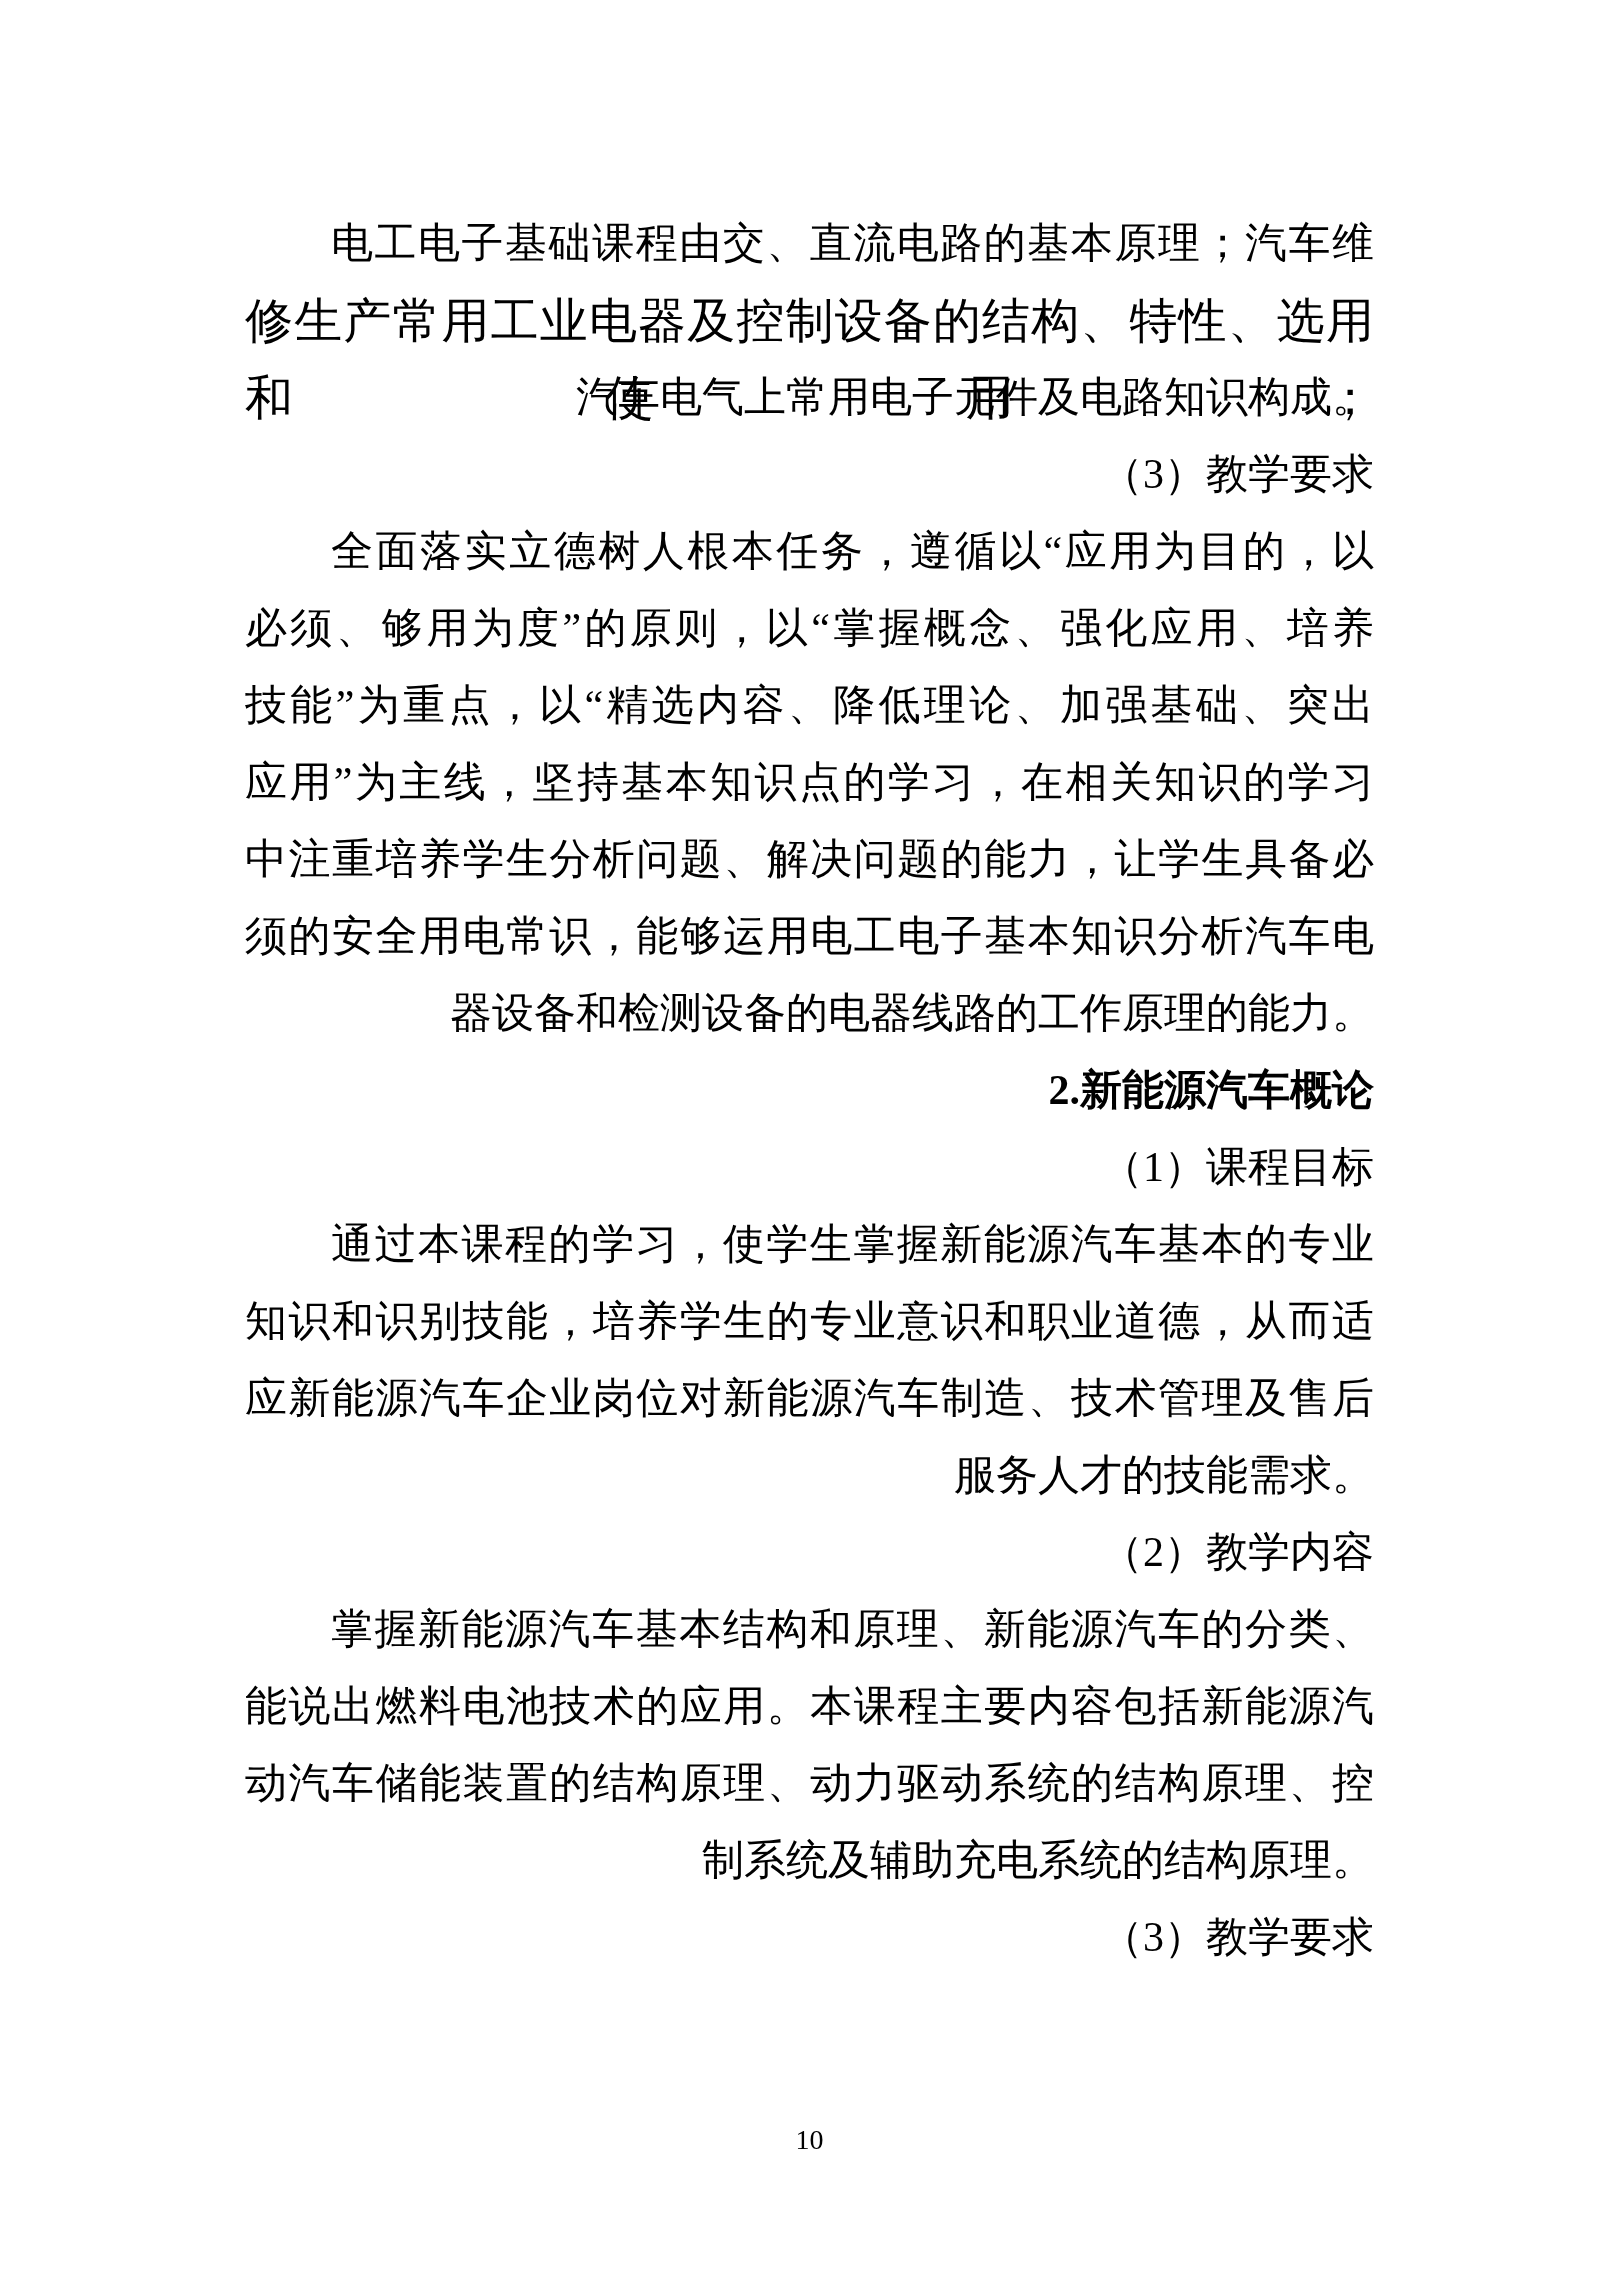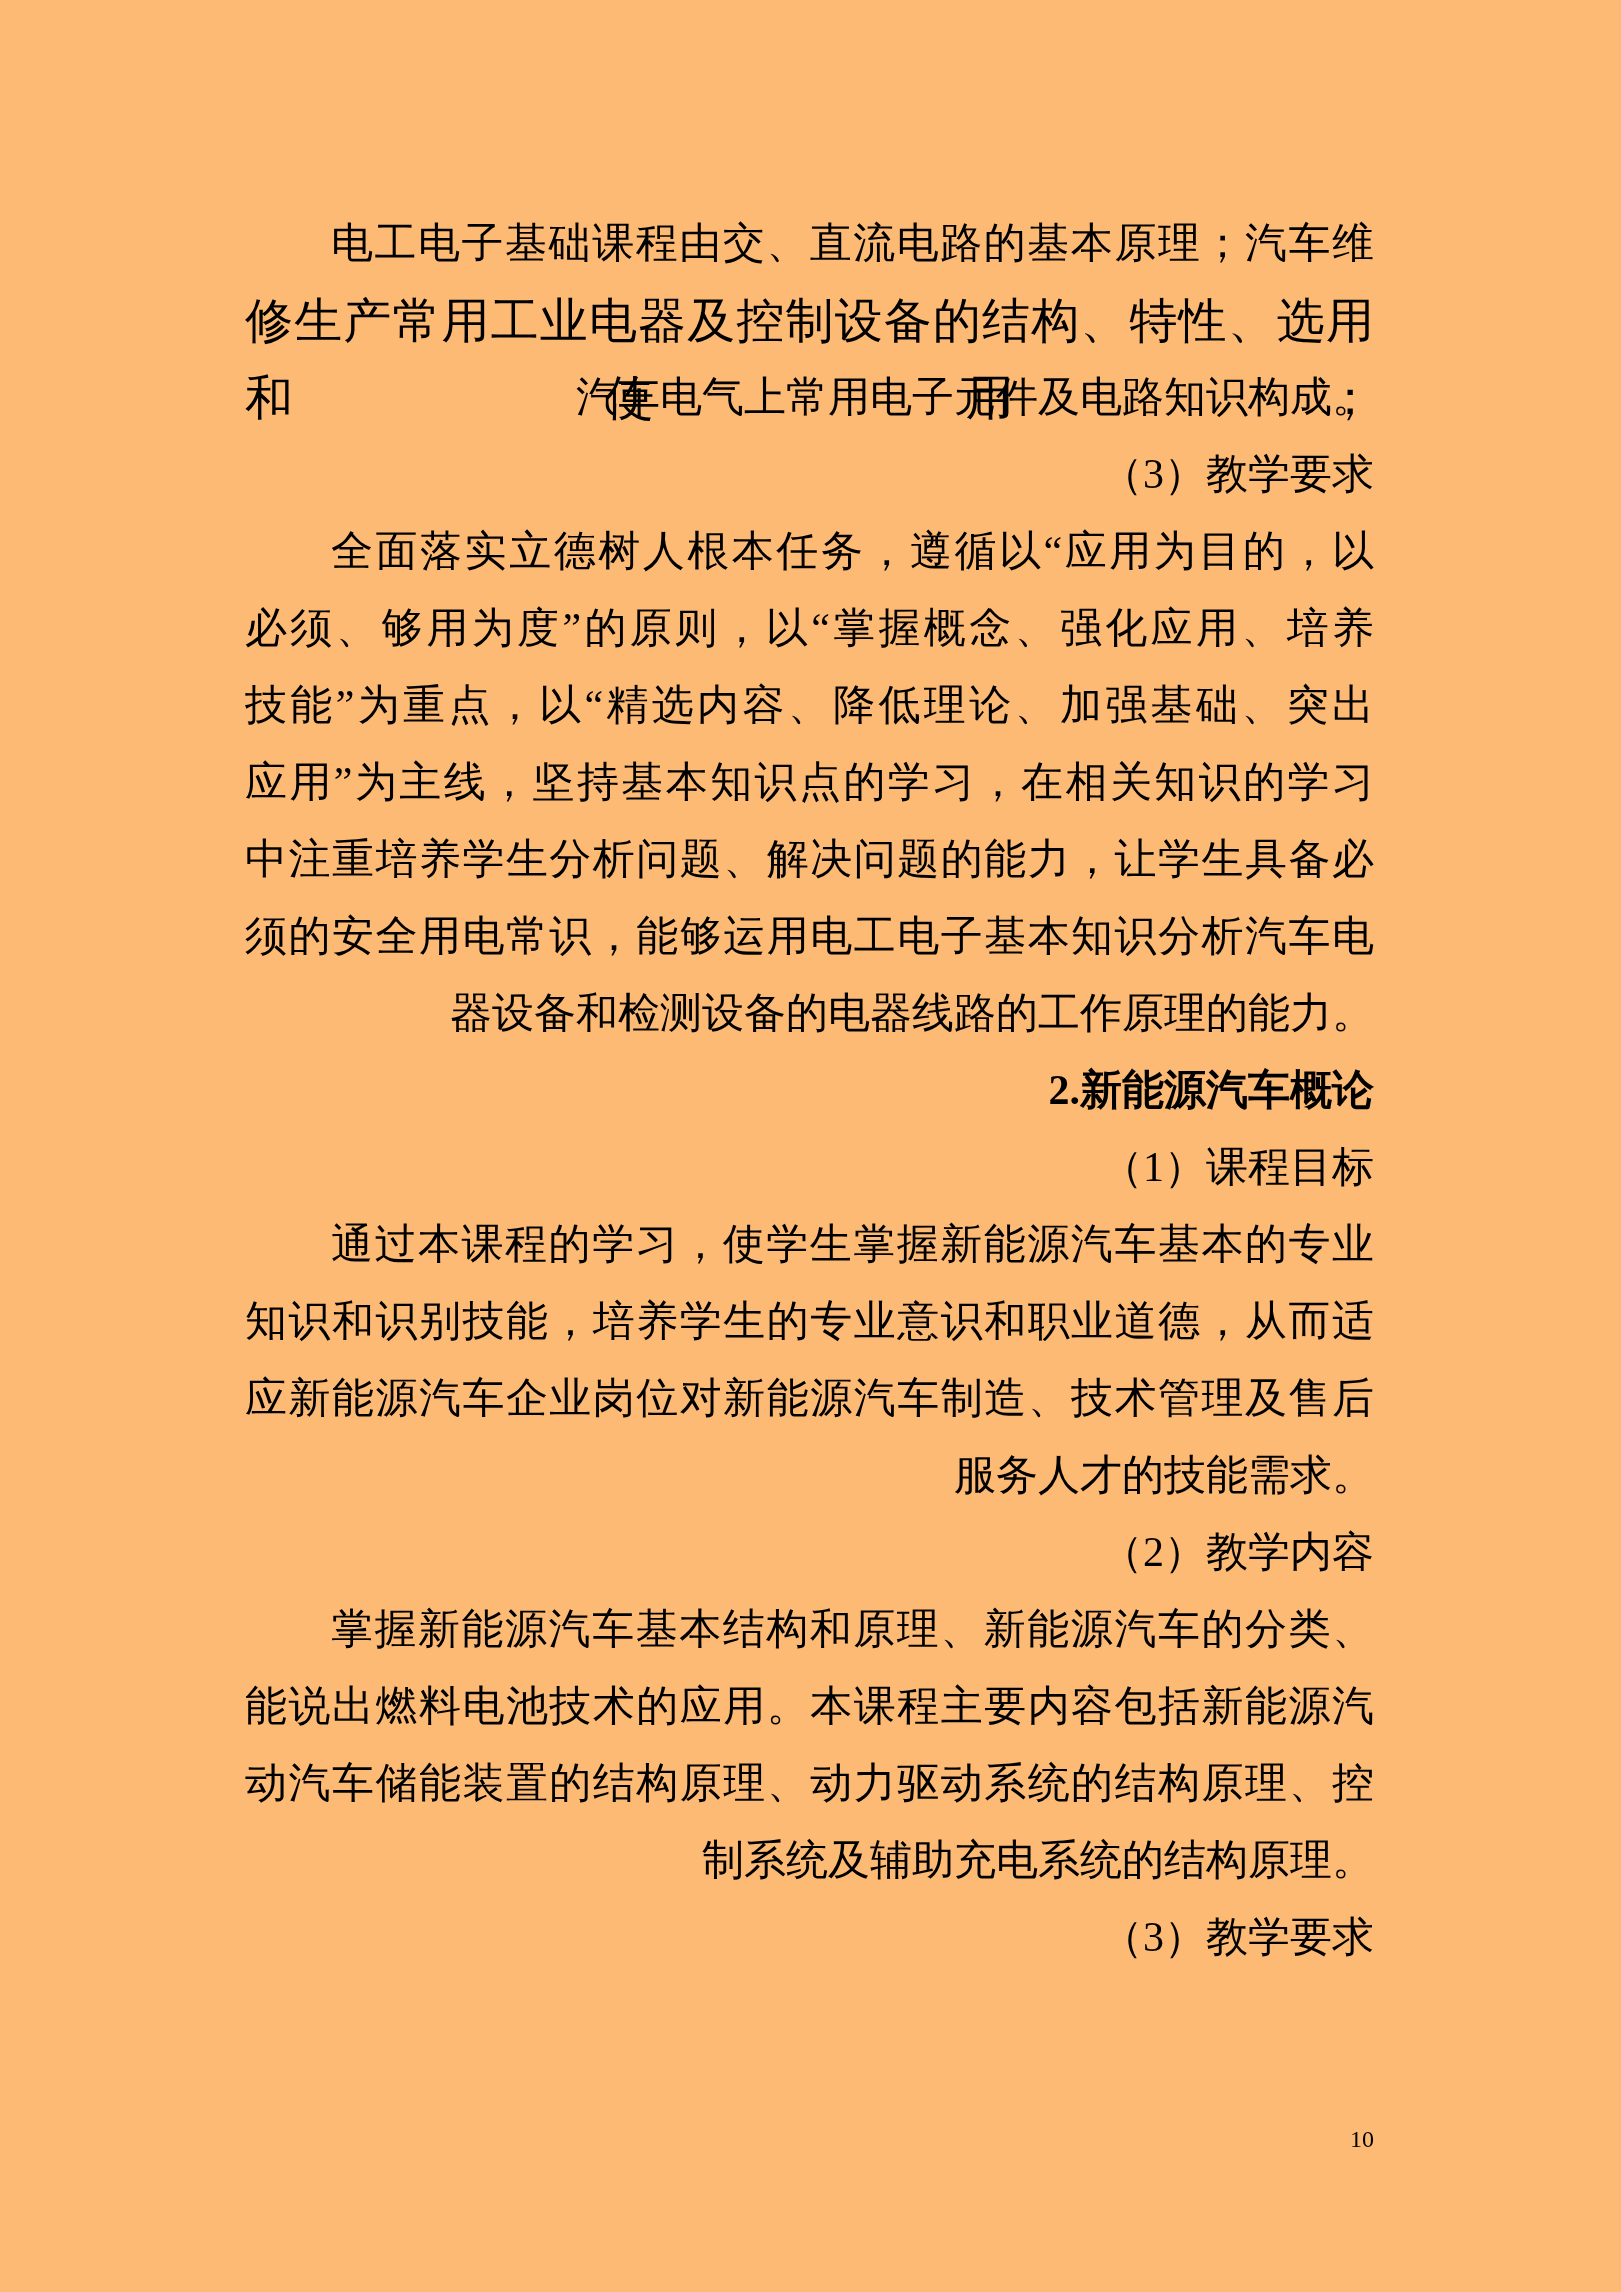--- a/index.html
+++ b/index.html
@@ -4,21 +4,21 @@
 <style>
   html, body {
     margin: 0;
     padding: 0;
     background: #e8e8e8;
   }
   .page {
     position: relative;
     width: 1621px;
     height: 2293px;
-    background: #fdba74;
+    background: #ffffff;
     margin: 0 auto;
     overflow: hidden;
     font-family: "Liberation Serif", "DejaVu Serif", serif;
     color: #000000;
   }
   .text-block {
     position: absolute;
     left: 245px;
     top: 205px;
     width: 1129px;
@@ -44,22 +44,22 @@
     font-weight: 700;
   }
   .line.tight {
     font-size: 48px;
   }
   .page-number {
     position: absolute;
     left: 245px;
     top: 2117px;
     width: 1129px;
-    text-align: right;
-    font-size: 24px;
+    text-align: center;
+    font-size: 28px;
     line-height: 45px;
   }
 </style>
 </head>
 <body>
 
 <div class="page">
   <div class="text-block" id="text-block">
       <div class="line fill indent">电工电子基础课程由交、直流电路的基本原理；汽车维</div>
       <div class="line fill tight">修生产常用工业电器及控制设备的结构、特性、选用和使用；</div>

